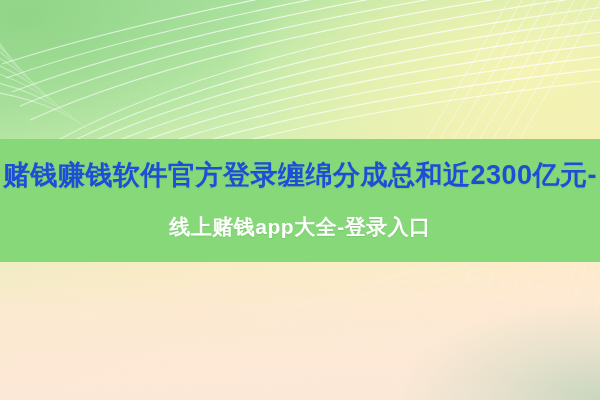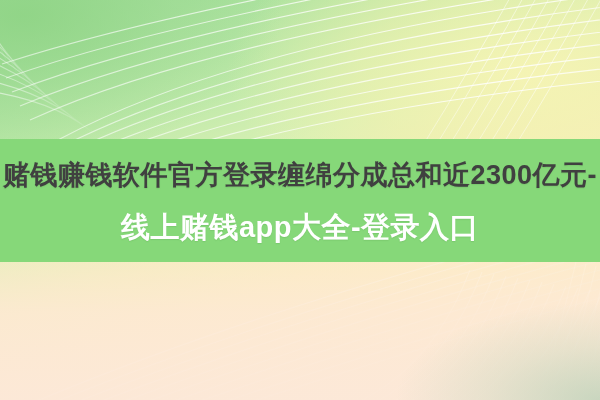--- a/index.html
+++ b/index.html
@@ -97,21 +97,21 @@
     font-weight: bold;
     letter-spacing: 0.5px;
     white-space: nowrap;
     text-shadow: 0 1px 1px rgba(90,160,80,0.25);
   }
   .title-line-1 {
     font-size: 27px;
     line-height: 40px;
   }
   .title-line-2 {
-    font-size: 29px;
+    font-size: 21px;
     line-height: 40px;
     margin-top: 12px;
   }
 </style>
 </head>
 <body>
 
 <div id="banner" style="width: 600px; height: 400px;">
 
   <div class="bg-base"></div>
@@ -232,18 +232,18 @@
       <path d="M 570 406 Q 590 336 606 268"></path>
       <path d="M 580 408 Q 600 338 616 270"></path>
     </g>
   </svg>
 
   <div class="bg-bottom-wash"></div>
   <div class="bg-bottom-right-tint"></div>
 
   <div class="band" style="top: 139px; height: 123px; background: rgb(134, 216, 121);">
     <div class="band-inner">
-      <div class="title-line title-line-1" style="color: #404040;">赌钱赚钱软件官方登录缠绵分成总和近2300亿元-</div>
+      <div class="title-line title-line-1" style="color: #1d4ed8;">赌钱赚钱软件官方登录缠绵分成总和近2300亿元-</div>
       <div class="title-line title-line-2" style="color: rgb(255, 255, 255);">线上赌钱app大全-登录入口</div>
     </div>
   </div>
 
 </div>
 
 </body></html>

